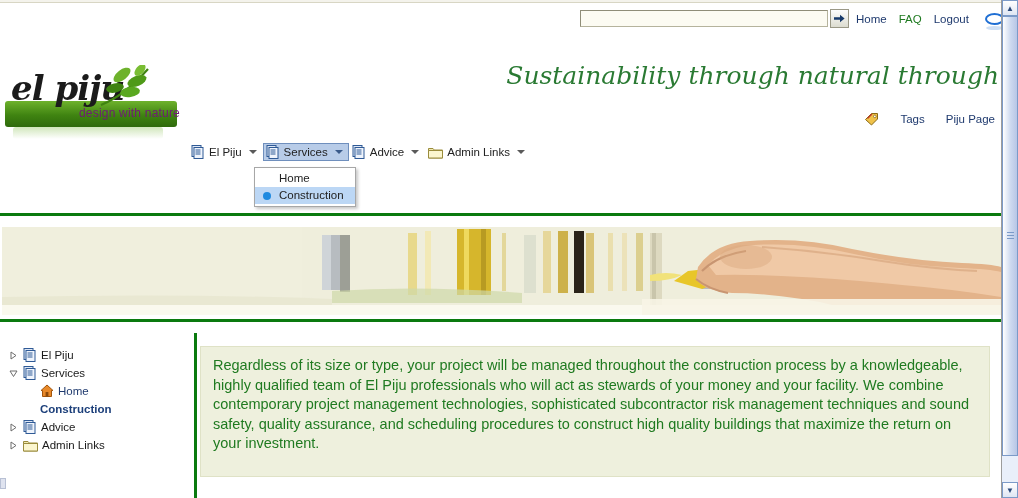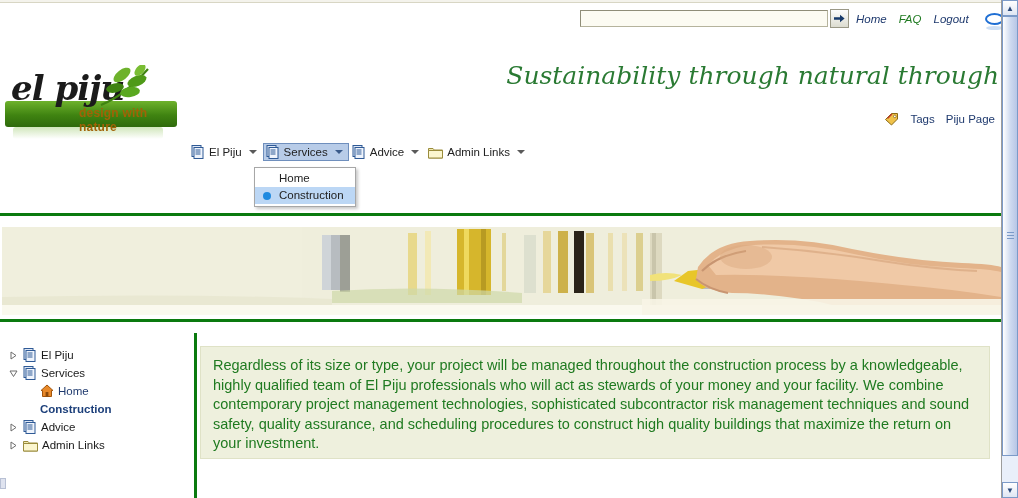--- a/index.html
+++ b/index.html
@@ -127,21 +127,20 @@
     justify-content: center;
     cursor: pointer;
   }
   .search-go svg { display: block; }
 
   .util-links {
     position: absolute;
     left: 856px; top: 8px;
     font-size: 11.5px;
     white-space: nowrap;
-    font-style: italic;
   }
   .util-links a {
     text-decoration: none;
     margin-right: 12px;
   }
   .lnk-navy { color: #1f3a6e; }
   .lnk-green { color: #1f7a20; }
 
   .avatar-icon {
     position: absolute;
@@ -188,23 +187,23 @@
     font-weight: bold;
     font-size: 34px;
     color: #1b1b1b;
     letter-spacing: -1px;
     line-height: 1;
   }
   .logo-tag {
     position: absolute;
     left: 76px; top: 45px;
     font-family: "Liberation Sans", sans-serif;
-    font-weight: bold;
+    font-weight: normal;
     font-size: 12px;
-    color: #a16207;
+    color: #701a75;
     letter-spacing: 0.2px;
   }
   .leaf-stem {
     position: absolute;
     left: 93px; top: 4px;
     width: 60px; height: 44px;
   }
 
   
   .tagline {
@@ -218,21 +217,21 @@
   }
 
   
   .page-tools {
     position: absolute;
     right: 6px; top: 109px;
     font-size: 11.5px;
     white-space: nowrap;
     display: flex;
     align-items: center;
-    gap: 11px;
+    gap: 21px;
   }
   .page-tools a {
     color: #1f3a6e;
     text-decoration: none;
   }
   .tag-icon { display: block; }
 
   
   .menubar {
     position: absolute;
@@ -361,21 +360,21 @@
     font-weight: bold;
   }
 
   .article {
     position: absolute;
     left: 200px; top: 13px;
     width: 790px;
     background: #eef0dd;
     border: 1px solid #dfe2c6;
     box-sizing: border-box;
-    padding: 9px 12px 4px 12px;
+    padding: 9px 12px 22px 12px;
     color: #1f7a20;
     font-size: 14.5px;
     line-height: 19.5px;
     font-family: "Liberation Sans", sans-serif;
   }
 
   .bottom-nub {
     position: absolute;
     left: 0; top: 478px;
     width: 6px; height: 11px;

